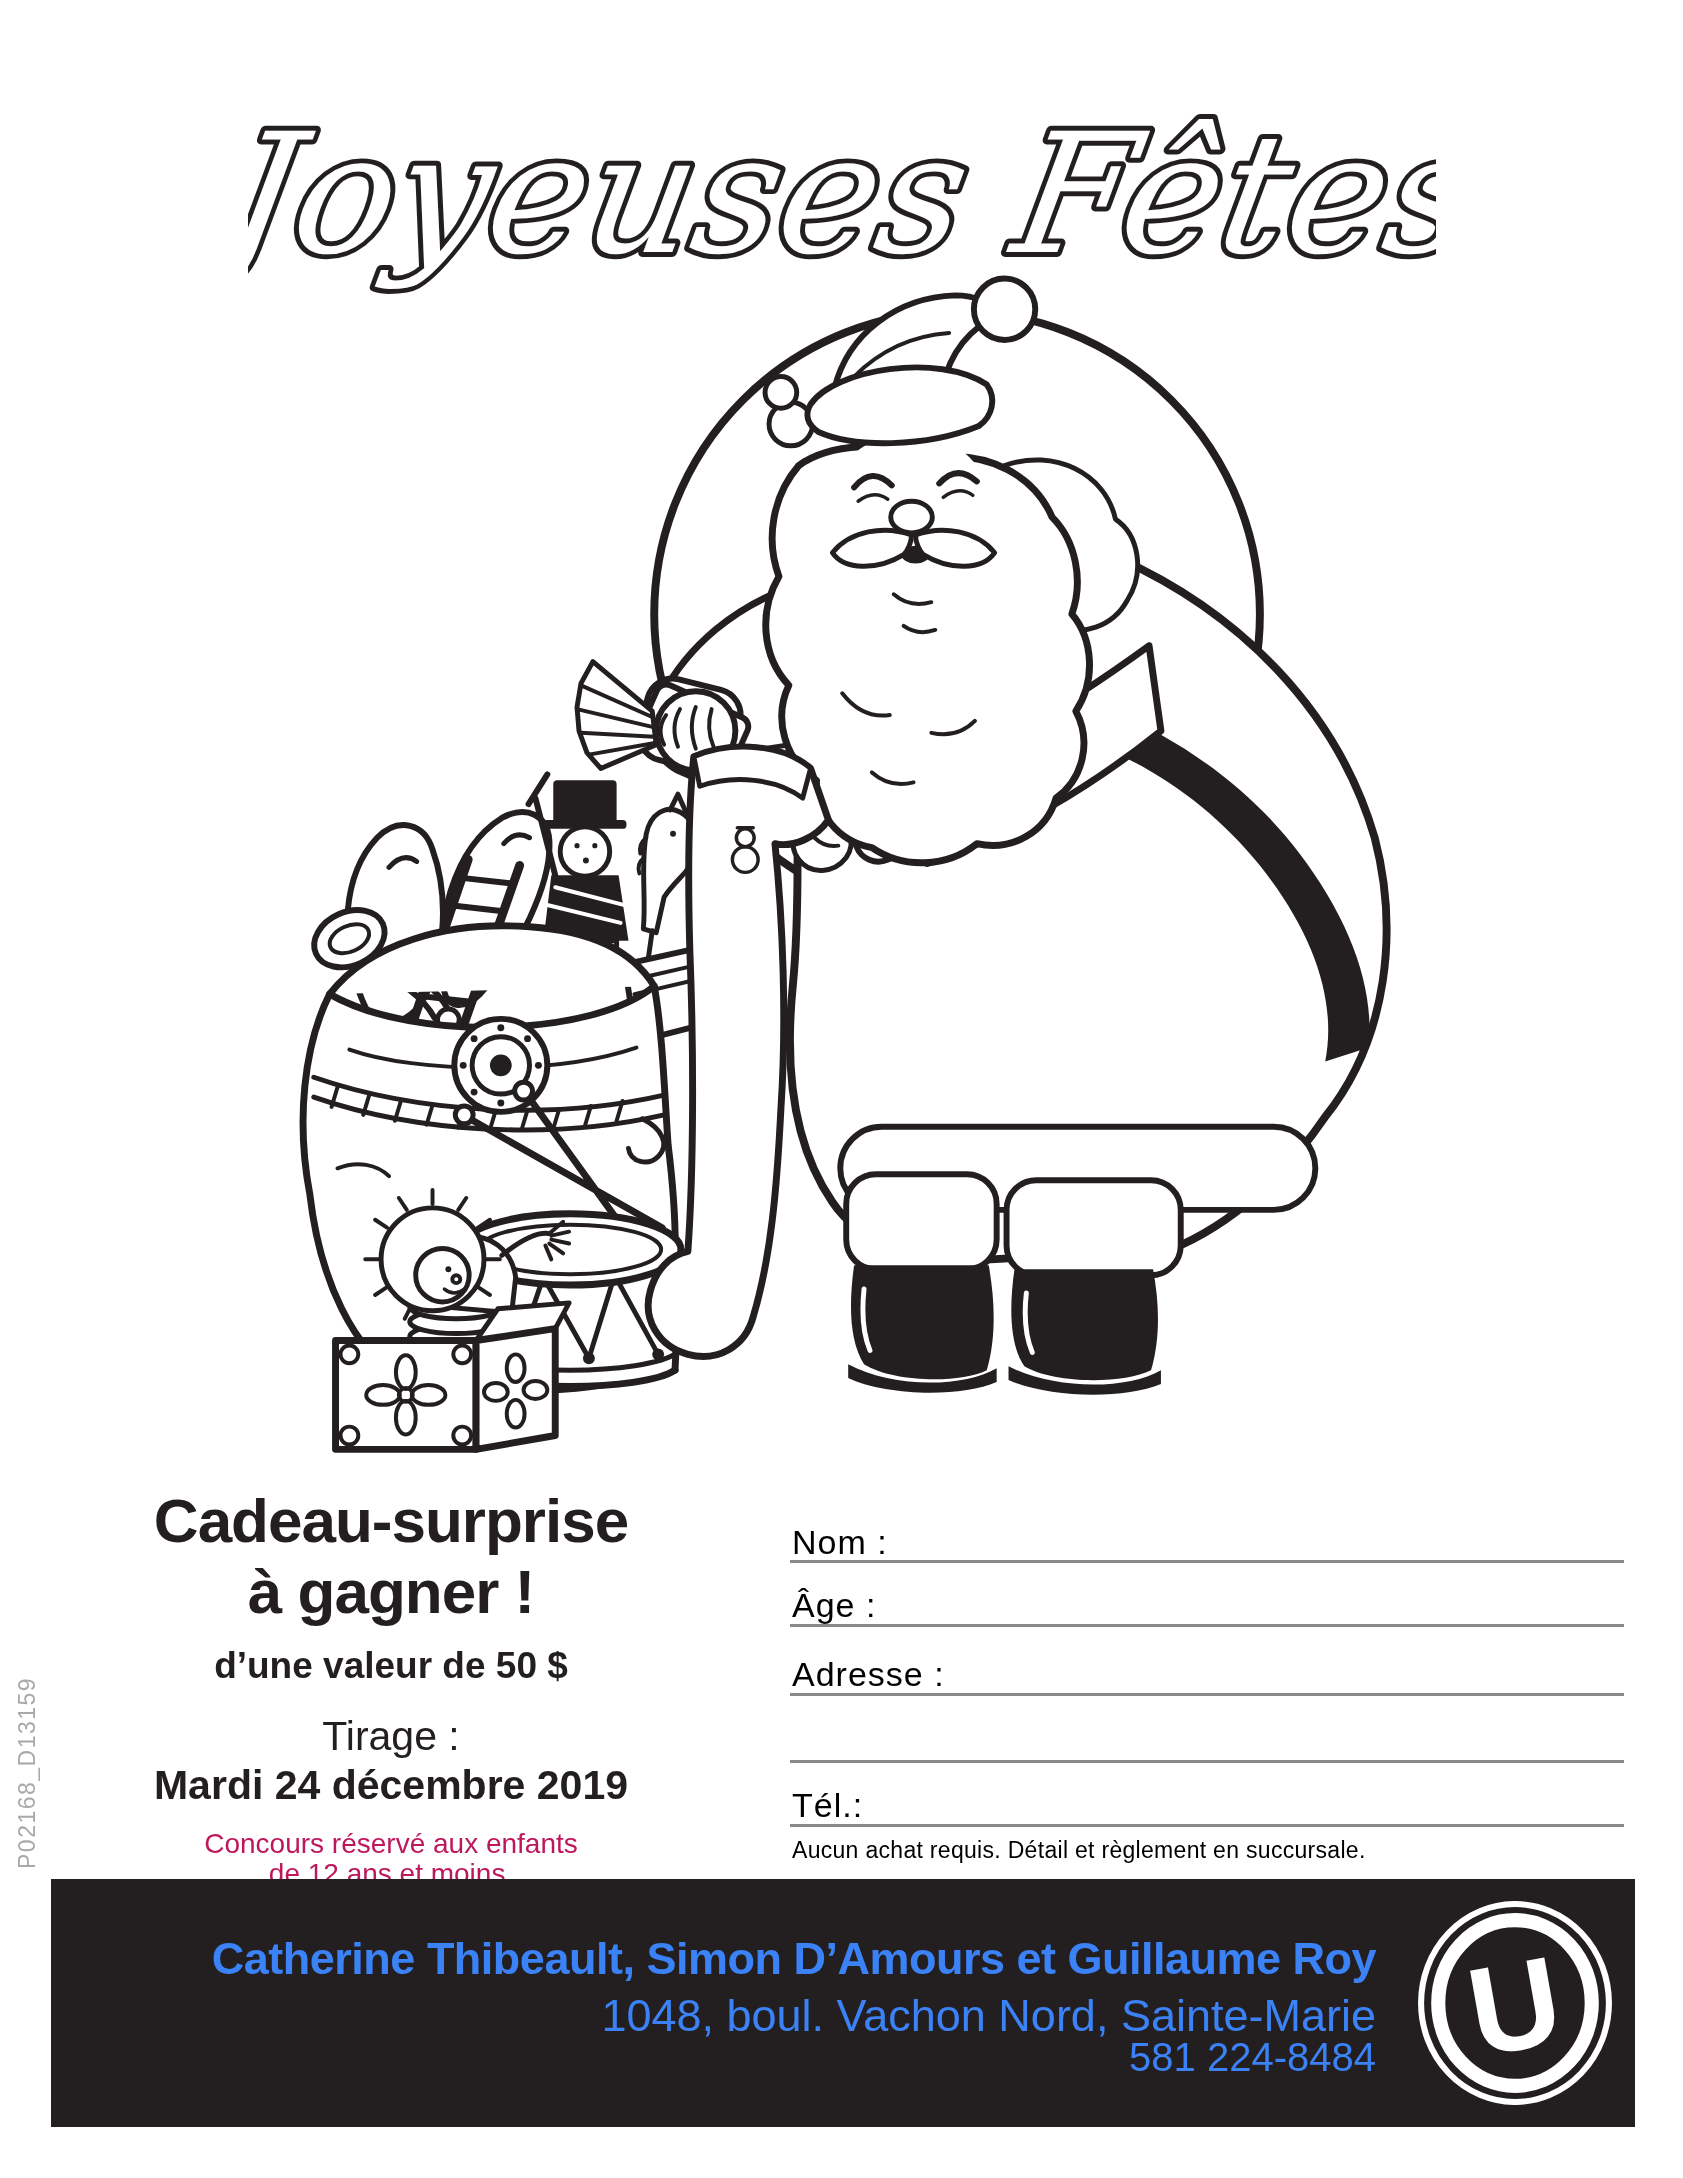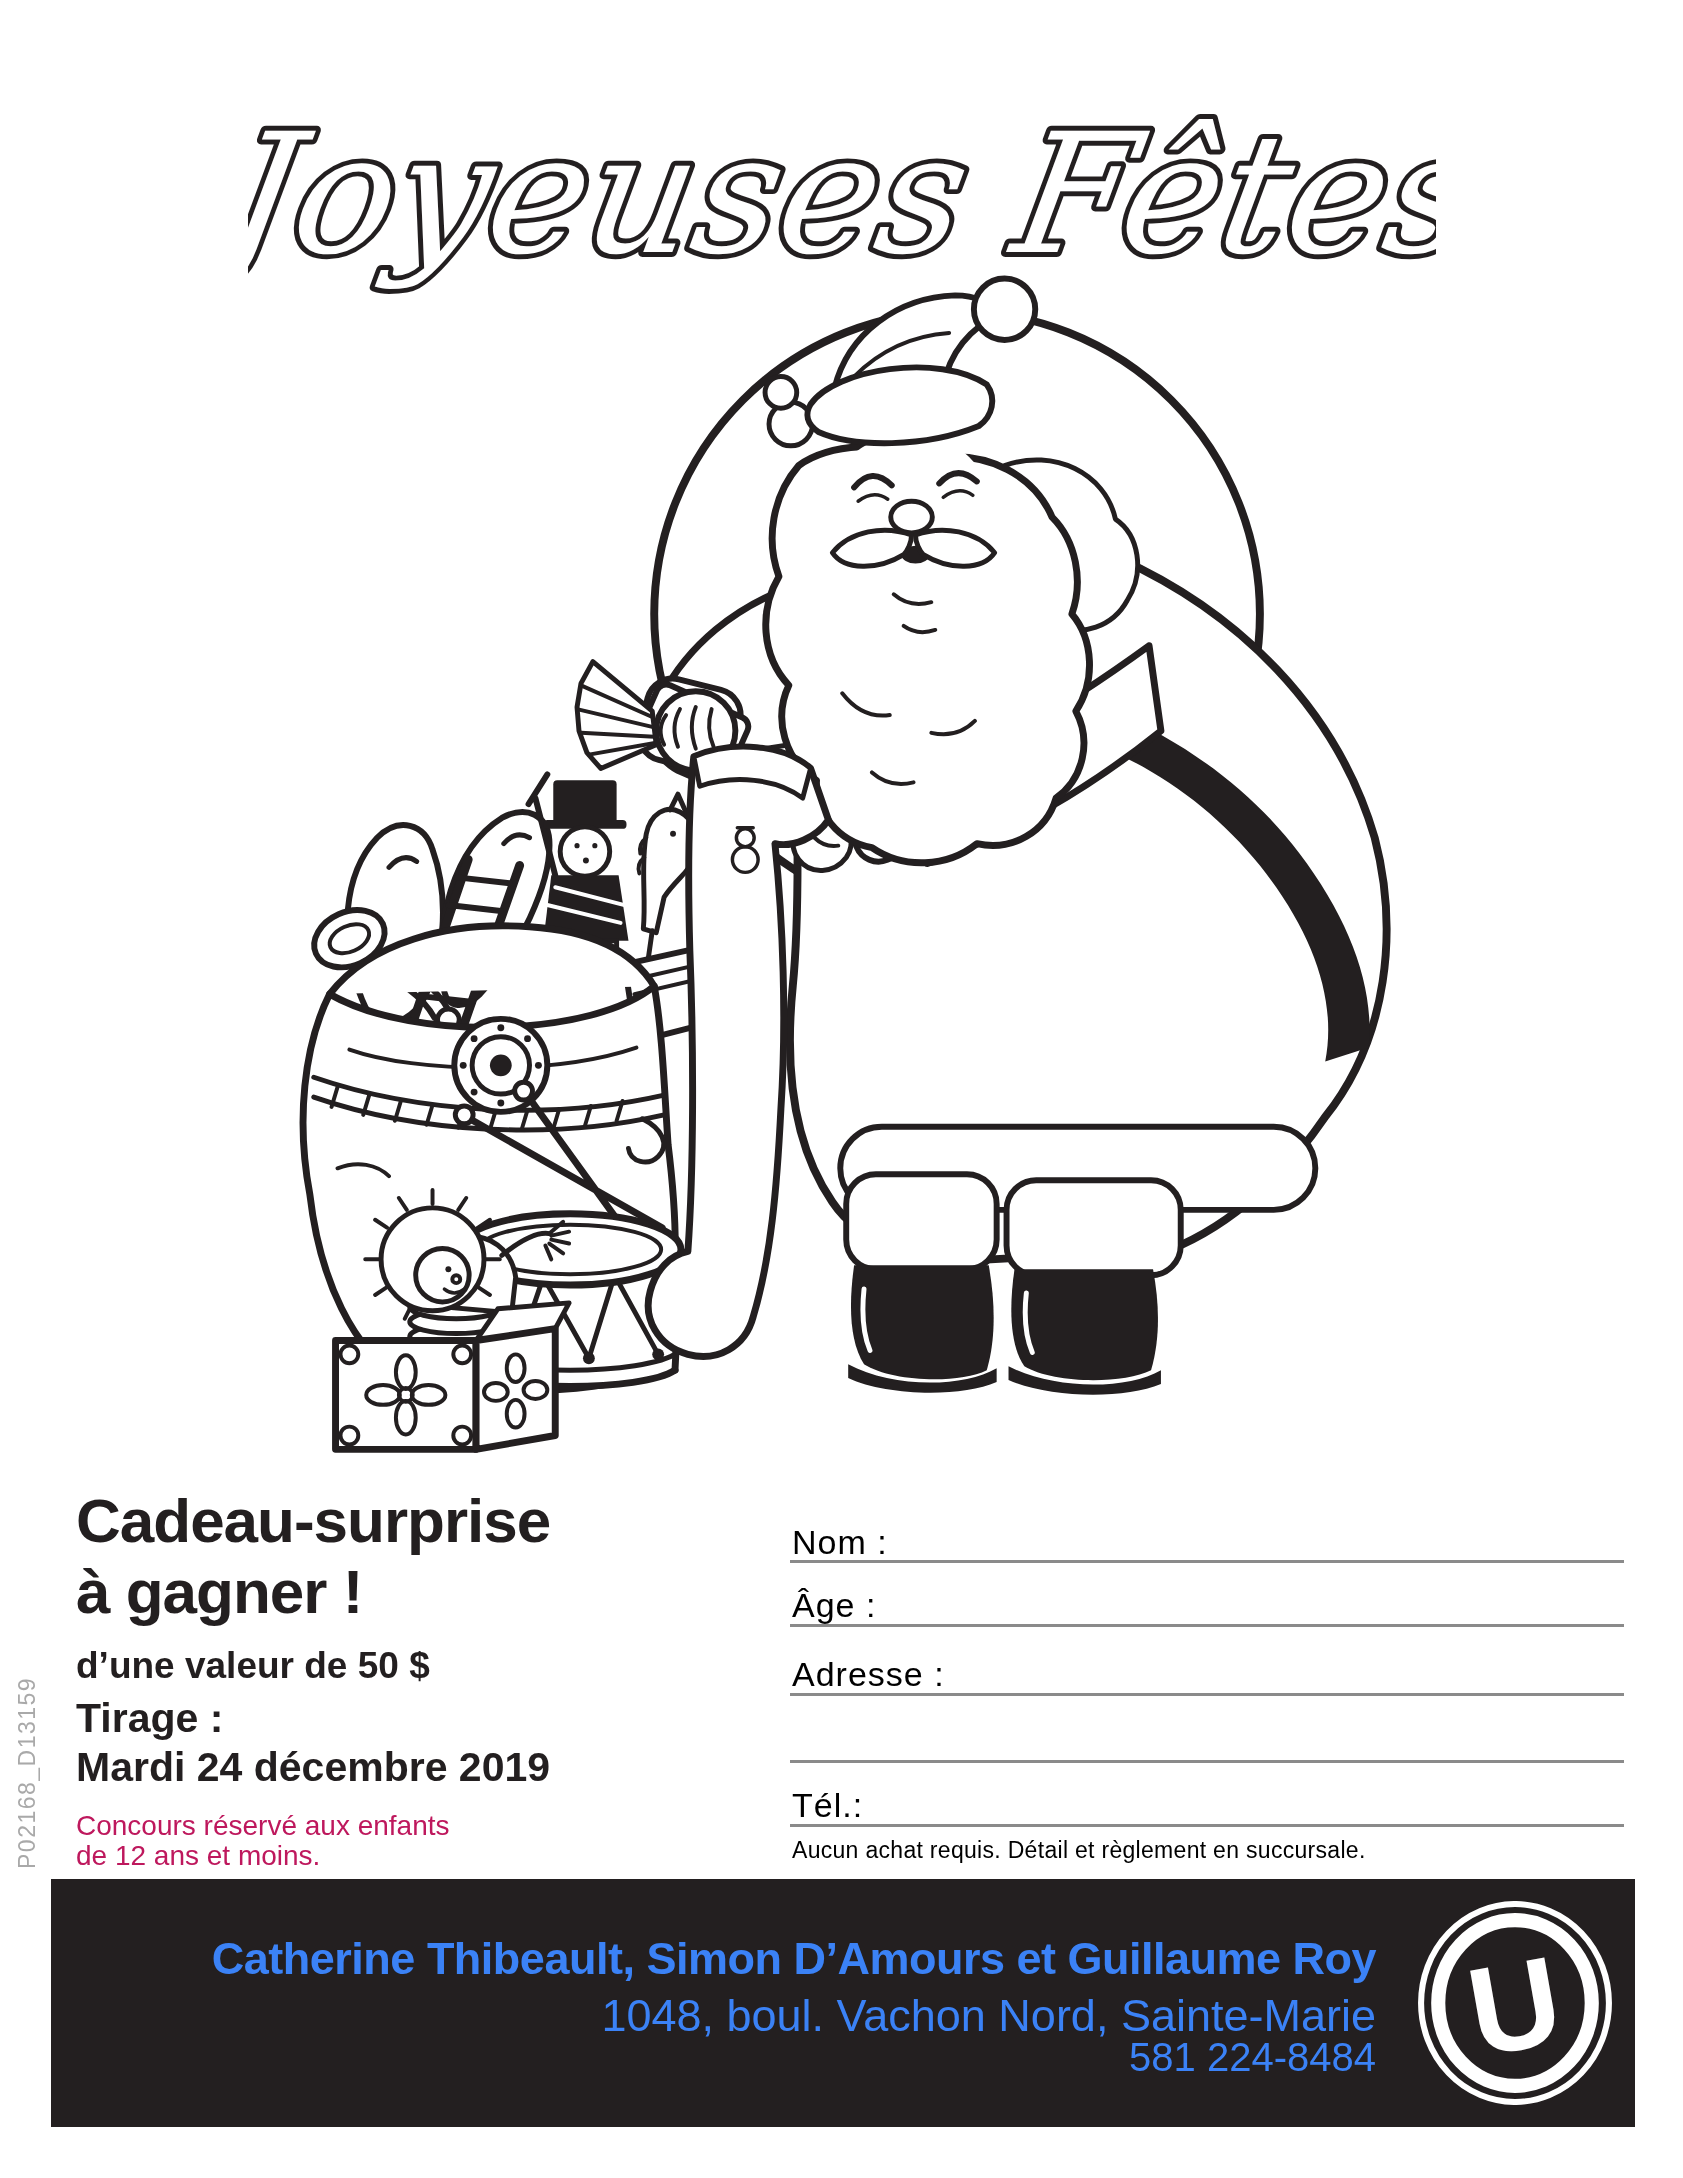--- a/index.html
+++ b/index.html
@@ -8,24 +8,24 @@
     font-family:"Liberation Sans", sans-serif;color:#231f20;overflow:hidden;
   }
 
   
   .title-svg{position:absolute;left:248px;top:42px;width:1188px;height:297px;}
 
   
   .illus{position:absolute;left:248px;top:238px;width:1238px;height:1247px;}
 
   
-  .promo{position:absolute;left:76px;top:1485px;width:614px;text-align:left;color:#231f20;}
+  .promo{position:absolute;left:84px;top:1485px;width:614px;text-align:center;color:#231f20;}
   .promo .h1{font-size:62px;font-weight:bold;letter-spacing:-1px;line-height:71px;}
   .promo .value{font-size:37px;font-weight:bold;margin-top:18px;}
-  .promo .tirage{font-size:41px;font-weight:bold;margin-top:8px;}
+  .promo .tirage{font-size:41px;font-weight:normal;margin-top:26px;}
   .promo .date{font-size:41px;font-weight:bold;margin-top:2px;}
   .promo .small{font-size:28px;color:#be185d;margin-top:20px;line-height:30px;}
 
   
   .form-label{position:absolute;left:792px;font-size:34px;color:#000000;letter-spacing:1px;}
   .form-line{position:absolute;left:790px;width:834px;height:3px;background:#8a8a8a;}
   .disclaimer{position:absolute;left:792px;top:1837px;font-size:23px;color:#000000;letter-spacing:0.3px;}
 
   
   .print-code{

